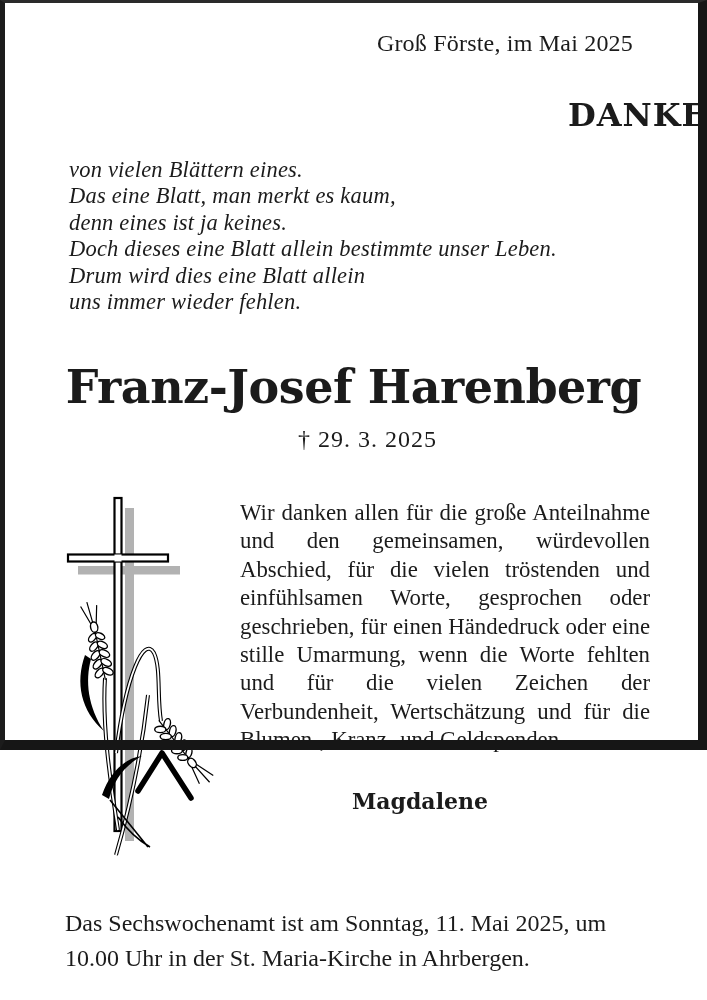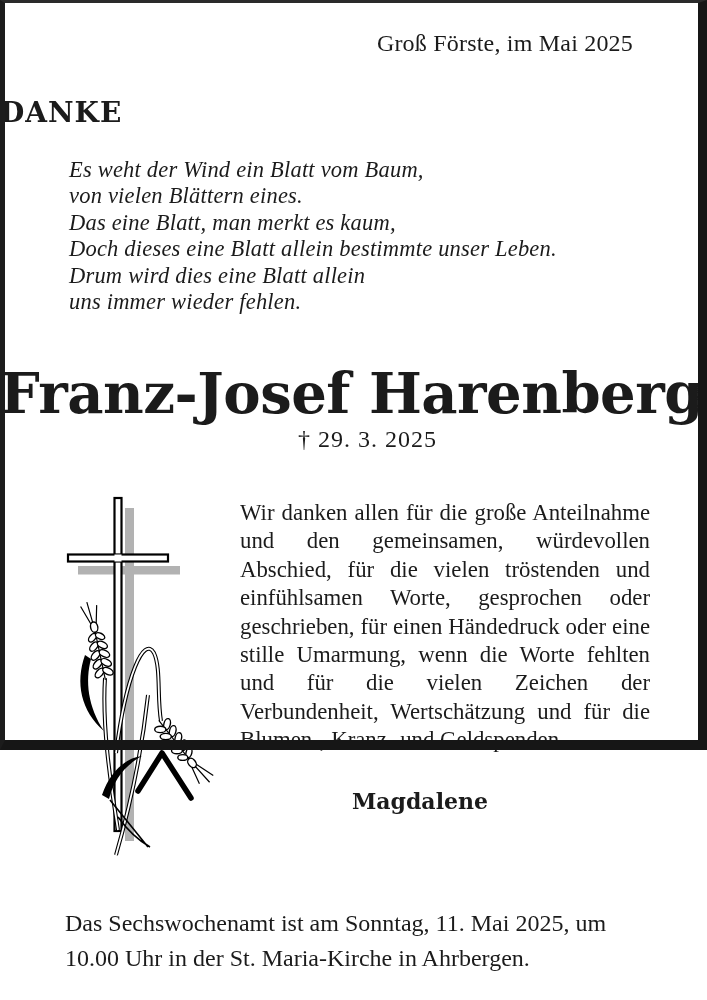--- a/index.html
+++ b/index.html
@@ -35,44 +35,45 @@
     right: 74px;
     font-size: 24px;
     letter-spacing: 0.2px;
     white-space: nowrap;
   }
   .title {
     position: absolute;
     top: 96px;
     left: 0;
     width: 100%;
-    text-align: left;
+    text-align: right;
     font-family: "DejaVu Serif", "Liberation Serif", serif;
     font-weight: bold;
-    font-size: 28px;
+    font-size: 32px;
     letter-spacing: 1px;
   }
   .poem {
     position: absolute;
     top: 157px;
     left: 69px;
     font-style: italic;
     font-size: 22.5px;
     line-height: 26.4px;
     letter-spacing: 0.2px;
     white-space: nowrap;
   }
   .deceased-name {
     position: absolute;
     top: 360px;
     left: 0;
     width: 100%;
+    text-align: center;
     font-family: "DejaVu Serif", "Liberation Serif", serif;
     font-weight: bold;
-    font-size: 56px;
+    font-size: 46px;
     letter-spacing: -0.5px;
     white-space: nowrap;
   }
   .death-date {
     position: absolute;
     top: 426px;
     left: 0;
     width: 100%;
     text-align: center;
     font-size: 24px;
@@ -120,23 +121,23 @@
 <body>
 
 <div class="scan-page">
   <div class="frame"></div>
 
   <div class="dateline">Groß Förste, im Mai 2025</div>
 
   <div class="title">DANKE</div>
 
   <div class="poem">
-    <div>Es weht der Wind ein Blatt vom Baum,</div>
     <div>von vielen Blättern eines.</div>
     <div>Das eine Blatt, man merkt es kaum,</div>
+    <div>denn eines ist ja keines.</div>
     <div>Doch dieses eine Blatt allein bestimmte unser Leben.</div>
     <div>Drum wird dies eine Blatt allein</div>
     <div>uns immer wieder fehlen.</div>
   </div>
 
   <div class="deceased-name">Franz-Josef Harenberg</div>
 
   <div class="death-date">† 29. 3. 2025</div>
 
   <svg class="illustration" viewBox="0 0 172 380" xmlns="http://www.w3.org/2000/svg">

